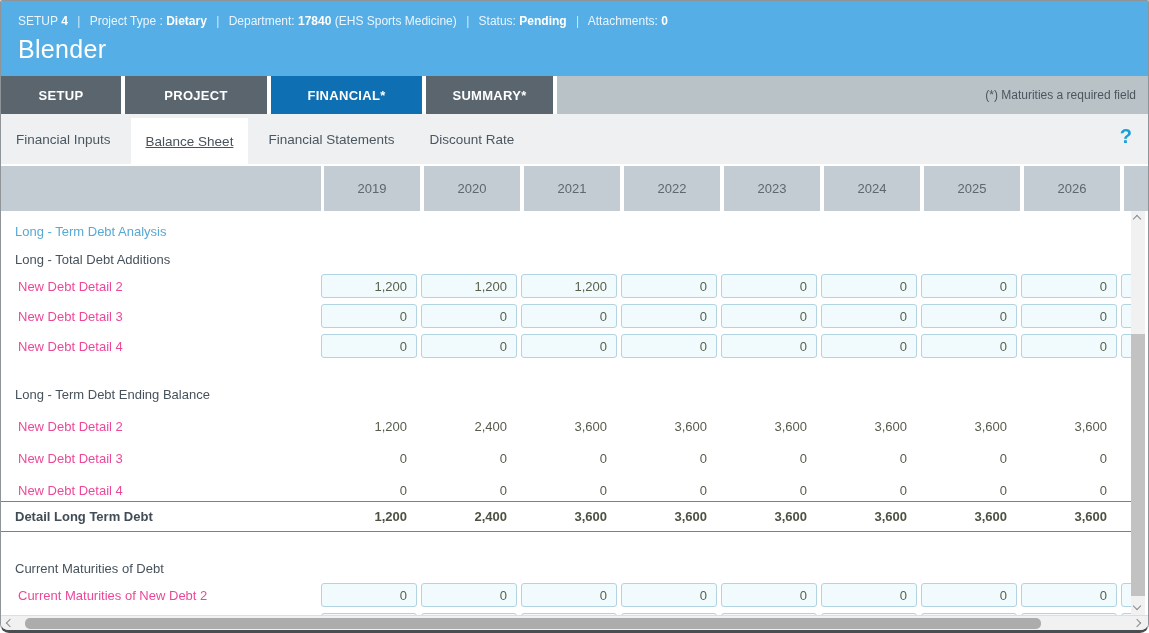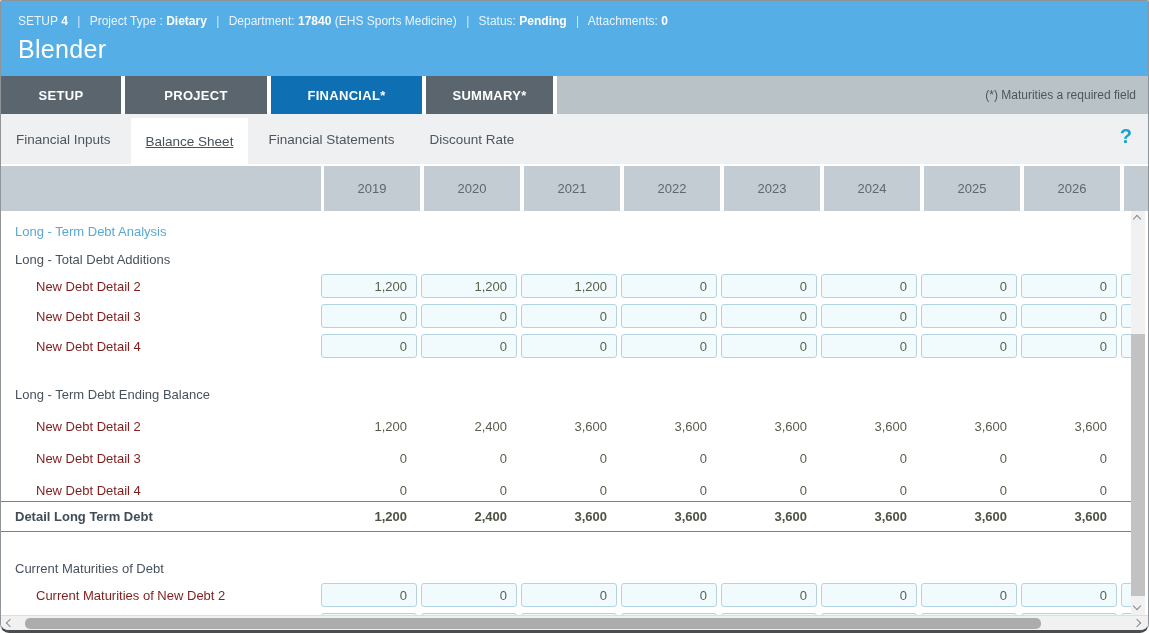--- a/index.html
+++ b/index.html
@@ -52,21 +52,21 @@
   .year-cell{
     flex:0 0 96px; margin-right:4px; background:#c3ccd2; color:#5d676e; font-size:13px;
     display:flex; align-items:center; justify-content:center;
   }
 
   
   .body{ height:404px; position:relative; overflow:hidden; background:#fff; }
   .rows-inner{ width:1220px; padding-top:8px; }
 
   .row{ display:flex; align-items:center; width:1220px; }
-  .row .label{ flex:0 0 320px; padding-left:35px; font-size:13px; color:#7f1d1d; white-space:nowrap; }
+  .row .label{ flex:0 0 320px; padding-left:17px; font-size:13px; color:#ec4899; white-space:nowrap; }
   .row-link{ margin-top:2px; height:20px; }
   .row-link .label{ padding-left:14px; color:#57a9d6; cursor:pointer; }
   .row-section{ margin-top:9px; height:18px; }
   .row-section .label{ padding-left:14px; color:#47525c; }
   .row.gap-before{ margin-top:27px; }
   .row-input{ margin-top:6px; height:24px; }
   .row-static{ margin-top:14px; height:18px; }
   .row-total{
     margin-top:2px; padding:6px 0; height:31px;
     border-top:1px solid #75838f; border-bottom:1px solid #75838f;

